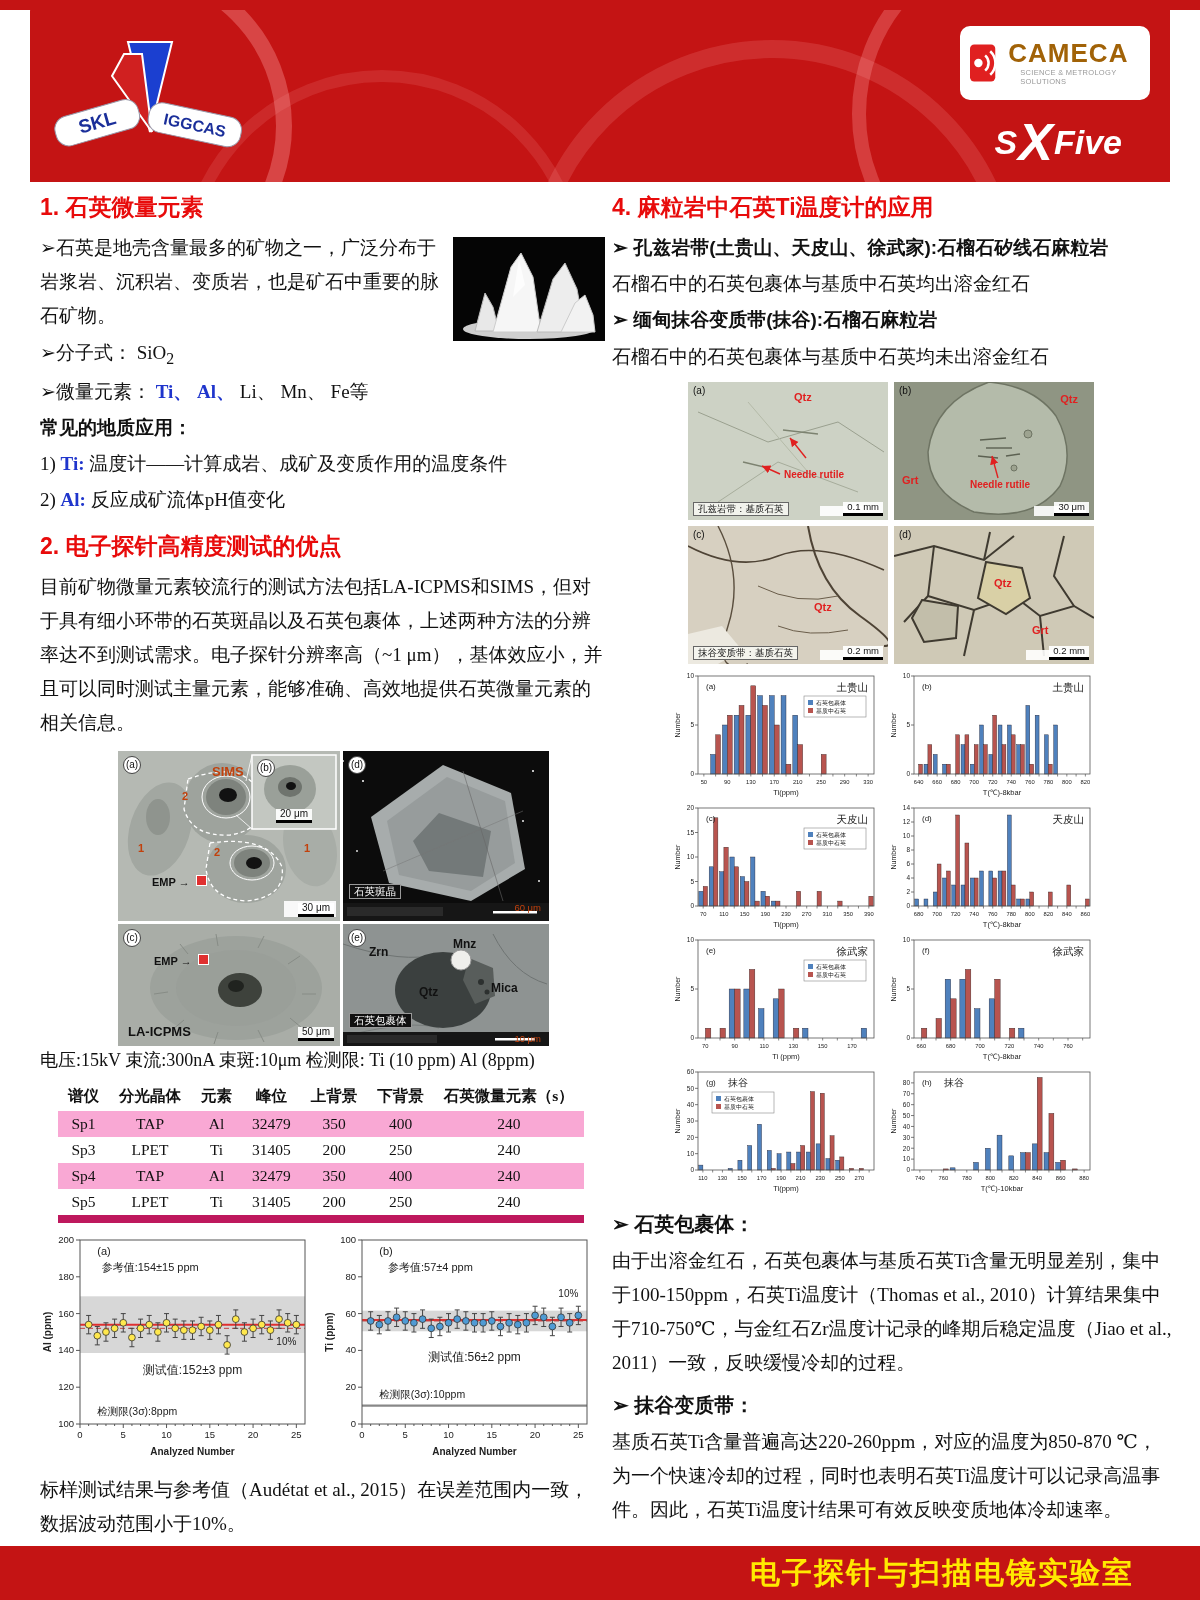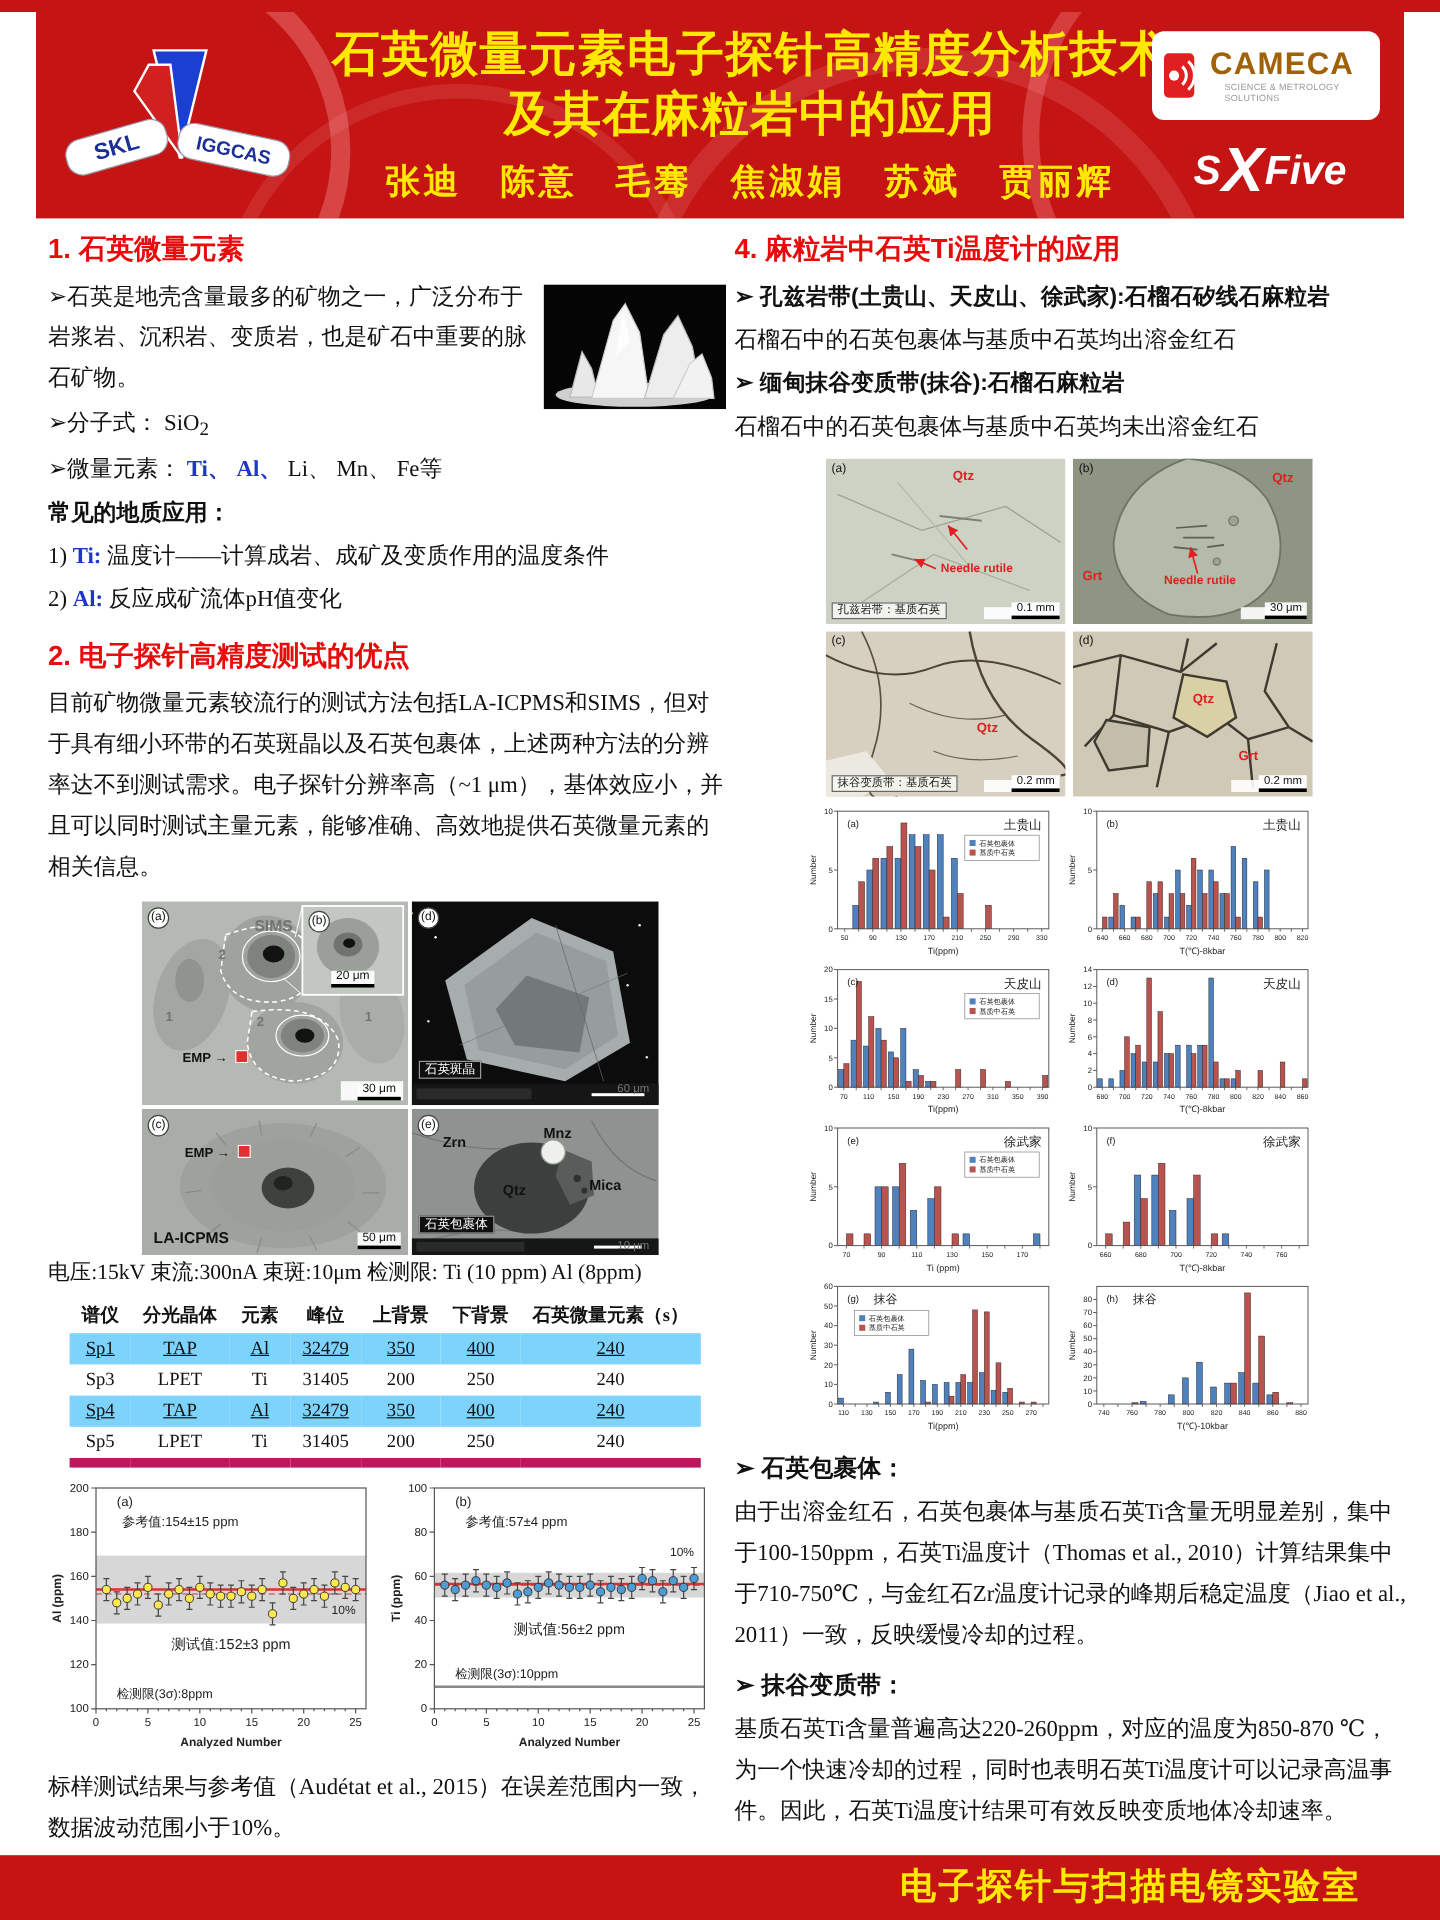--- a/index.html
+++ b/index.html
@@ -32,33 +32,33 @@
   .body-text{font-size:19px;line-height:1.8;margin:0 0 2px 0;}
   .blue{color:#1f35cc;font-weight:bold;}
   .bold-sans{font-family:"Liberation Sans",sans-serif;font-weight:bold;}
   .quartz-photo{float:right;width:152px;height:104px;margin:6px 0 6px 12px;}
   
   .fig2{margin:10px 0 0 78px;display:grid;grid-template-columns:222px 206px;grid-template-rows:170px 122px;gap:3px;}
   .fig4{margin:8px 0 0 76px;display:grid;grid-template-columns:200px 200px;grid-template-rows:138px 138px;gap:6px;}
   .panel{position:relative;overflow:hidden;}
   .panel svg{display:block;width:100%;height:100%;}
   .mlbl{position:absolute;font-family:"Liberation Sans",sans-serif;font-size:11px;line-height:1;}
-  .mlbl.w{color:#737373;} .mlbl.k{color:#111;} .mlbl.r{color:#e02020;font-weight:bold;font-size:11px;}
+  .mlbl.w{color:#c2410c;} .mlbl.k{color:#111;} .mlbl.r{color:#e02020;font-weight:bold;font-size:11px;}
   .mlbl.b{font-weight:bold;}
   .circle-lbl{width:16px;height:16px;border-radius:50%;background:#fff;border:1px solid #444;text-align:center;line-height:16px;font-size:10px;color:#111;}
   .chip{background:rgba(245,245,240,.92);border:1px solid #666;padding:1px 4px;font-size:10.5px;color:#111;}
   .chip.dark{background:#101010;border:1px solid #999;color:#fff;}
   .scalebar{background:rgba(255,255,255,.92);padding:0 4px 1px 4px;font-size:10px;color:#111;border-bottom:3px solid #000;}
   .empsq{width:9px;height:9px;background:#e03030;border:1px solid #fff;}
   
   .cond-line{font-size:18px;margin:2px 0 10px 0;}
   table.cond{border-collapse:collapse;margin-left:18px;font-size:15.5px;text-align:center;}
   table.cond th{font-weight:bold;padding:4px 10px;white-space:nowrap;}
   table.cond td{padding:4px 10px;}
-  table.cond tr.stripe{background:#7dd3fc;text-decoration:underline;}
+  table.cond tr.stripe{background:#f9a8d4;}
   table.cond tbody tr:last-child td{border-bottom:8px solid #be185d;}
   
   .charts-row{display:flex;gap:8px;margin-top:10px;}
   .chart-sc{width:274px;height:226px;}
   .hist-grid{display:grid;grid-template-columns:208px 208px;gap:4px 8px;margin:6px 0 0 60px;}
   .chart-h{width:206px;height:128px;}
   .caption{font-size:19px;line-height:1.8;margin-top:14px;}
   
   footer{position:absolute;left:0;top:1546px;width:1200px;height:54px;background:#c41414;}
   footer span{display:block;text-align:right;padding-right:66px;color:#ffe900;font-weight:bold;font-size:30px;
@@ -84,25 +84,20 @@
           <rect x="8" y="72" width="86" height="30" rx="13" fill="#fff" stroke="#99a" stroke-width="1"></rect>
           <text x="51" y="93" text-anchor="middle" font-family="Liberation Sans,sans-serif" font-size="19" font-weight="bold" fill="#1b2f9a">SKL</text>
         </g>
         <g transform="rotate(12 150 88)">
           <rect x="102" y="74" width="94" height="30" rx="13" fill="#fff" stroke="#99a" stroke-width="1"></rect>
           <text x="149" y="95" text-anchor="middle" font-family="Liberation Sans,sans-serif" font-size="16" font-weight="bold" fill="#1b2f9a">IGGCAS</text>
         </g>
       </svg>
     </div>
 
-    <div class="titles">
-      <div class="title-l1">石英微量元素电子探针高精度分析技术</div>
-      <div class="title-l2">及其在麻粒岩中的应用</div>
-      <div class="authors">张迪　陈意　毛骞　焦淑娟　苏斌　贾丽辉</div>
-    </div>
 
     <div class="cameca-box">
       <svg width="36" height="48" viewBox="0 0 36 48">
         <rect x="0" y="2" width="30" height="44" rx="5" fill="#e02020"></rect>
         <circle cx="10" cy="24" r="5" fill="#fff"></circle>
         <path d="M18 15 a12 12 0 0 1 0 18" stroke="#fff" stroke-width="3" fill="none"></path>
         <path d="M24 10 a19 19 0 0 1 0 28" stroke="#fff" stroke-width="3" fill="none"></path>
       </svg>
       <div>
         <div class="cameca-name">CAMECA</div>

